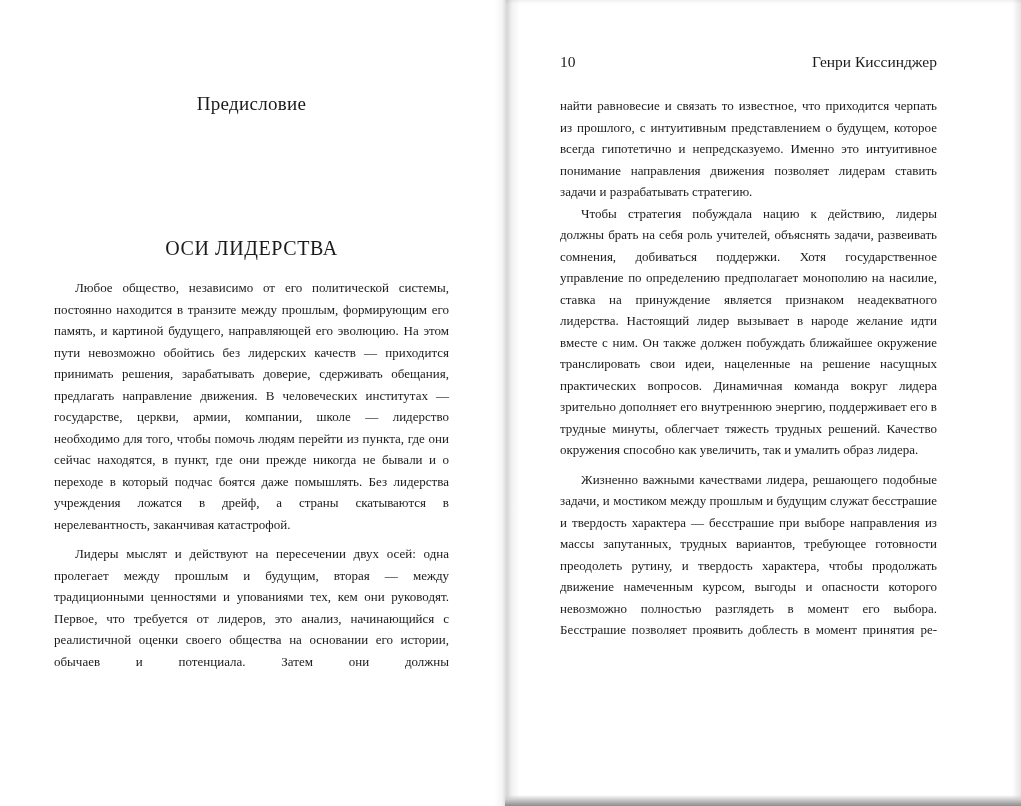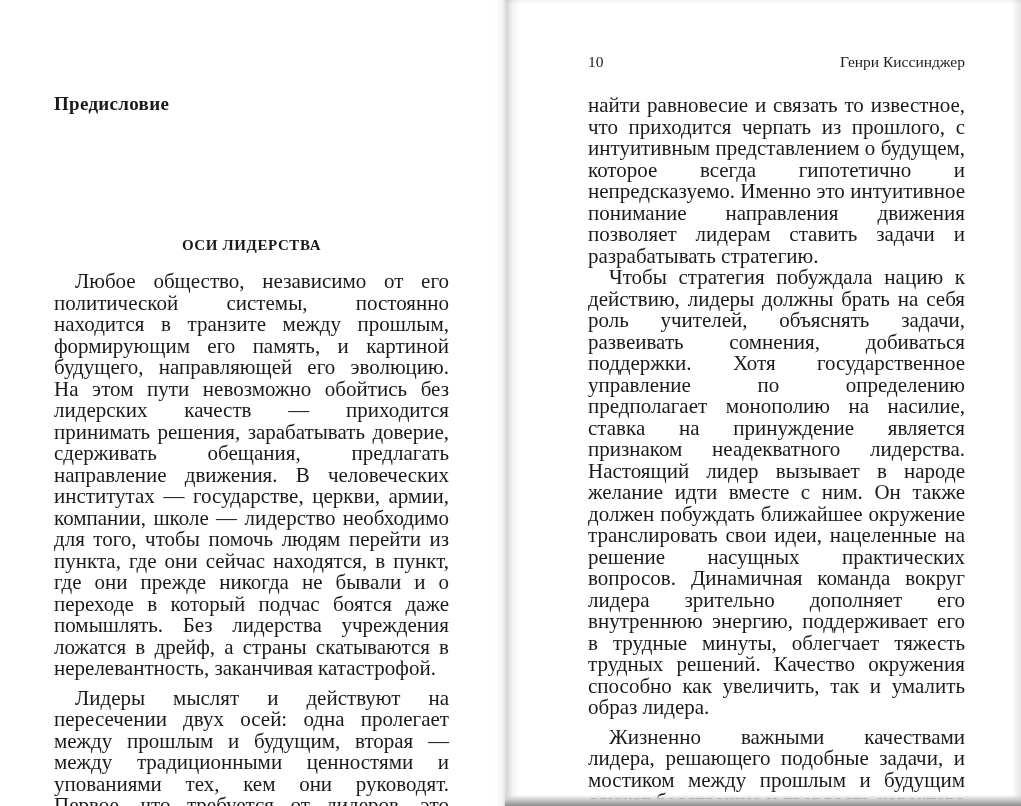--- a/index.html
+++ b/index.html
@@ -22,40 +22,40 @@
     box-sizing: border-box;
     overflow: hidden;
     background: #ffffff;
   }
   .page-left {
     left: 0;
     width: 505px;
     padding: 0 56px 0 54px;
   }
   .page-right {
-    left: 512px;
+    left: 484px;
     width: 509px;
     padding: 0 56px 13px 76px;
   }
   .preface-title {
     font-size: 19px;
-    font-weight: 700;
-    text-align: left;
+    font-weight: 400;
+    text-align: center;
     letter-spacing: 0.3px;
     margin: 93px 0 0 0;
   }
   .section-heading {
-    font-size: 15px;
-    font-weight: 700;
+    font-size: 20px;
+    font-weight: 400;
     text-align: center;
     letter-spacing: 0.6px;
     margin: 122px 0 17px 0;
   }
   p.body-par {
-    font-size: 21px;
+    font-size: 13px;
     line-height: 21.5px;
     margin: 0;
     text-align: justify;
     text-indent: 21px;
     hyphens: auto;
     -webkit-hyphens: auto;
   }
   p.no-indent {
     text-indent: 0;
   }

